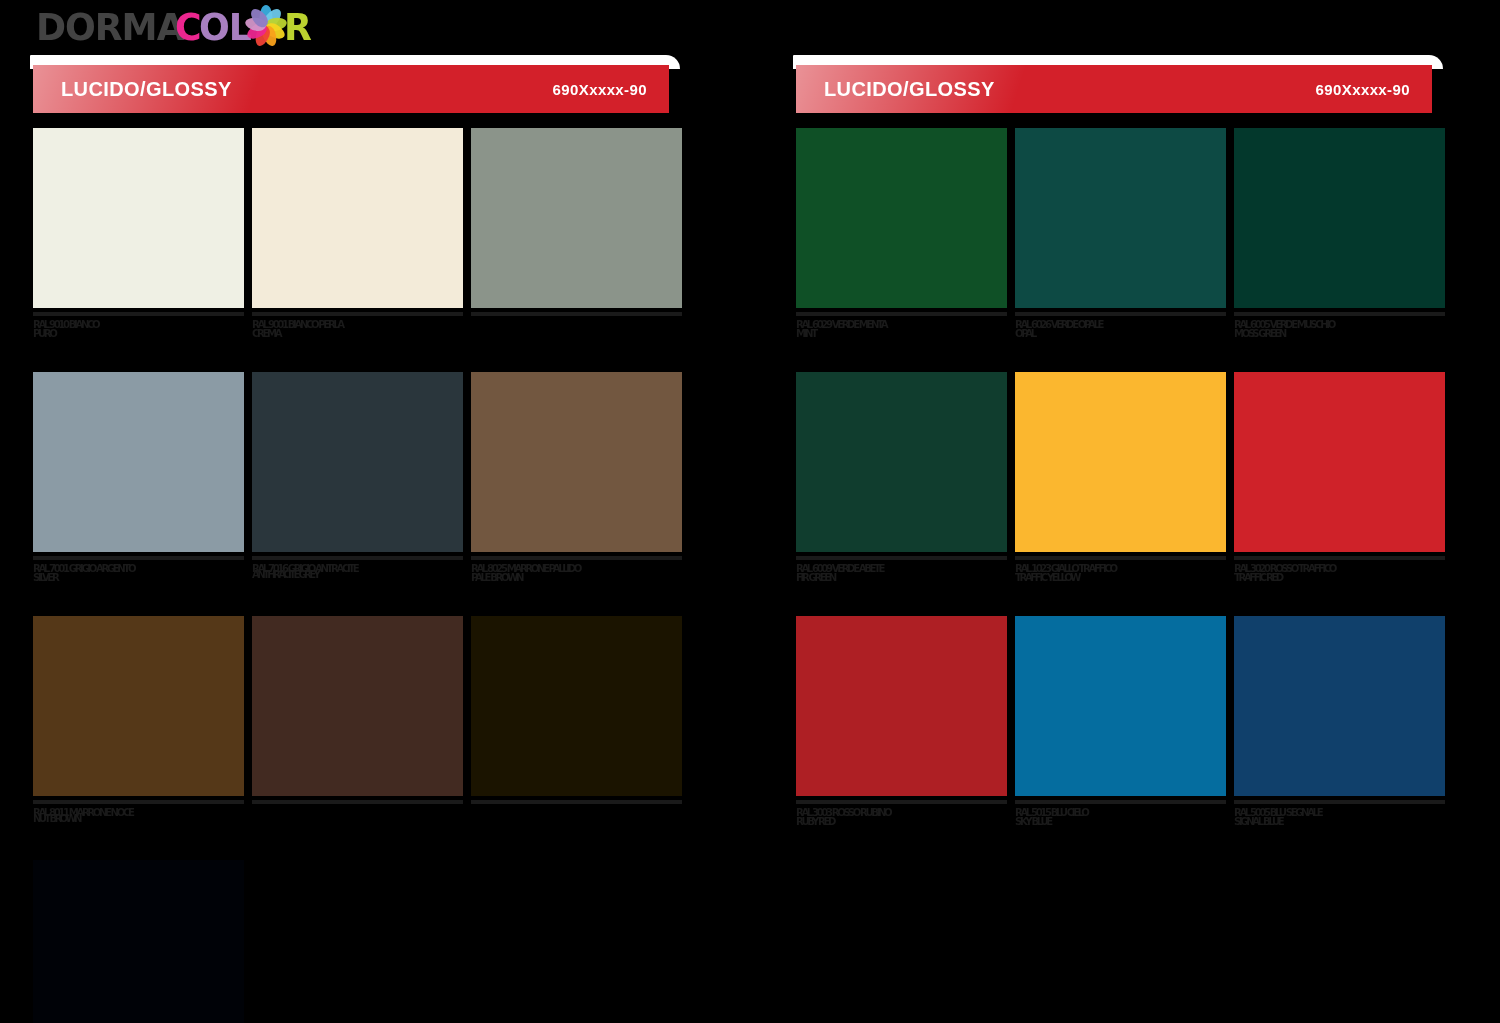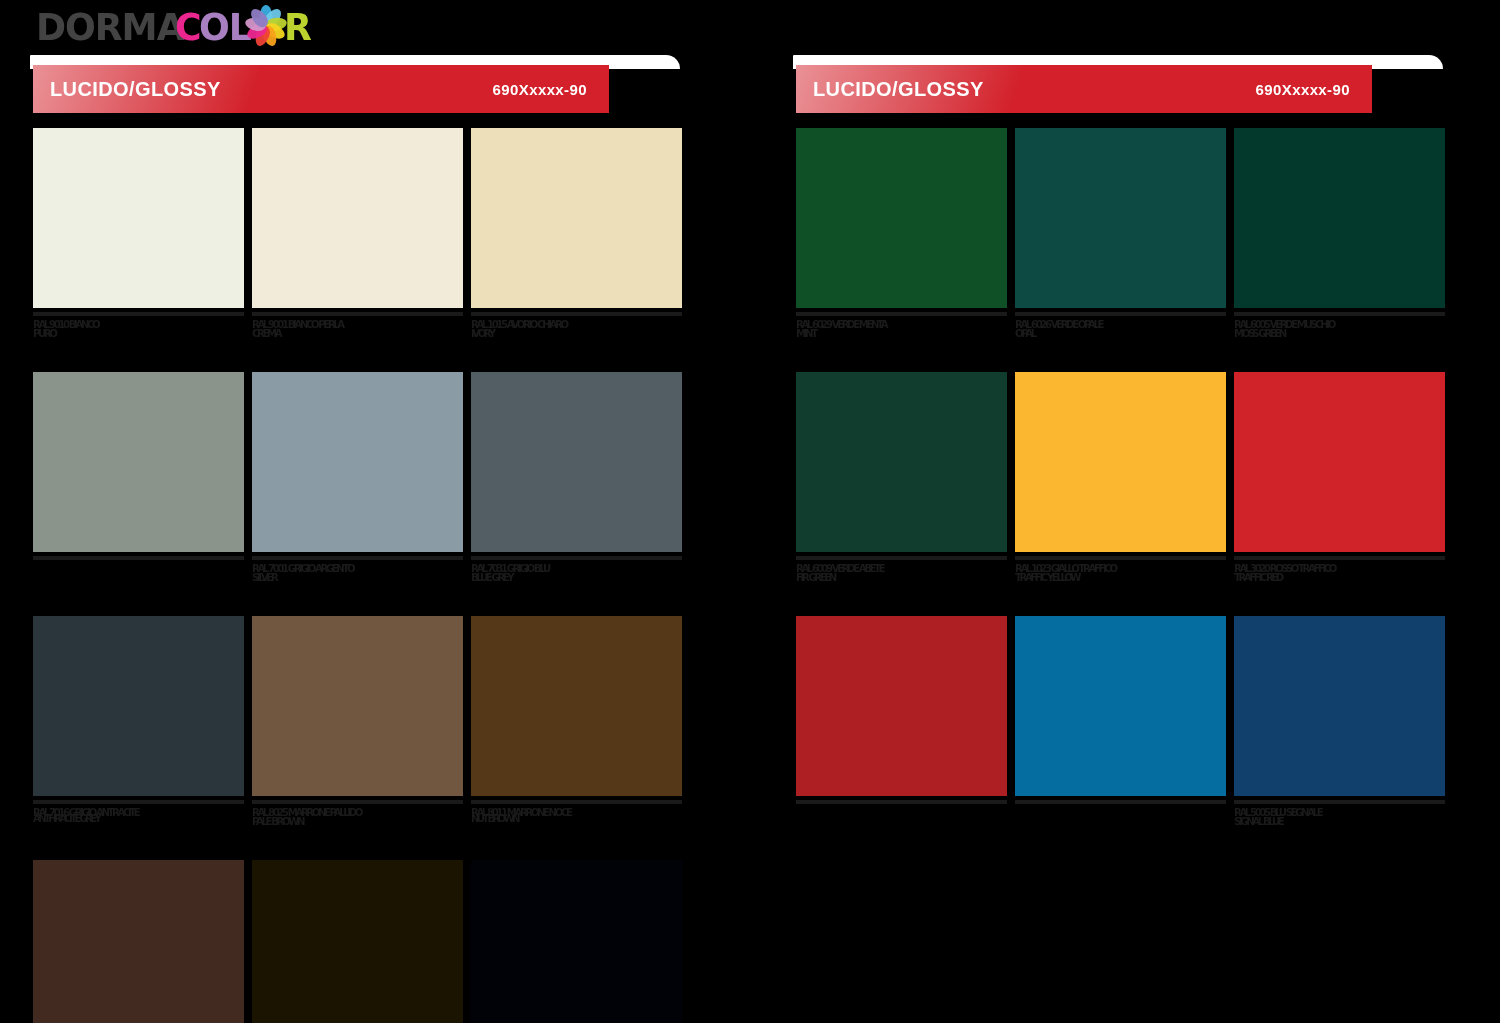--- a/index.html
+++ b/index.html
@@ -55,26 +55,26 @@
 
   
   .banner-wrap{position:absolute;top:55px;left:0;width:680px;height:60px;}
   .banner-gloss{
     position:absolute;left:10px;top:0;width:650px;height:14px;
     background:#ffffff;
     border-radius:3px 40px 0 0;
   }
   .banner{
     position:absolute;left:13px;top:10px;
-    width:576px;height:48px;
+    width:636px;height:48px;
     background:#d3202a;
     display:flex;align-items:center;
     justify-content:space-between;
     box-sizing:border-box;
-    padding:0 22px 0 17px;
+    padding:0 22px 0 28px;
     overflow:hidden;
   }
   .banner::before{
     content:"";
     position:absolute;left:-10px;top:-30px;
     width:330px;height:90px;
     background:linear-gradient(115deg, rgba(255,255,255,.55) 0%, rgba(255,255,255,.28) 35%, rgba(255,255,255,0) 70%);
     transform:rotate(-7deg);
     pointer-events:none;
   }
@@ -171,45 +171,29 @@
       </div>
       <div class="cell">
         <div class="chip" style="background: rgb(243, 235, 217);"></div>
         <div class="rule"></div>
         <div class="cap">
           <div class="cap-line cap-l1">RAL 9001 BIANCO PERLA</div>
           <div class="cap-line cap-l2">CREMA</div>
         </div>
       </div>
       <div class="cell">
-        <div class="chip" style="background: rgb(238, 223, 187);"></div>
-        <div class="rule"></div>
-        <div class="cap">
-          <div class="cap-line cap-l1">RAL 1015 AVORIO CHIARO</div>
-          <div class="cap-line cap-l2">IVORY</div>
-        </div>
-      </div>
-      <div class="cell">
         <div class="chip" style="background: rgb(139, 148, 138);"></div>
         <div class="rule"></div>
       </div>
       <div class="cell">
         <div class="chip" style="background: rgb(139, 155, 165);"></div>
         <div class="rule"></div>
         <div class="cap">
           <div class="cap-line cap-l1">RAL 7001 GRIGIO ARGENTO</div>
           <div class="cap-line cap-l2">SILVER</div>
-        </div>
-      </div>
-      <div class="cell">
-        <div class="chip" style="background: rgb(83, 94, 100);"></div>
-        <div class="rule"></div>
-        <div class="cap">
-          <div class="cap-line cap-l1">RAL 7031 GRIGIO BLU</div>
-          <div class="cap-line cap-l2">BLUE GREY</div>
         </div>
       </div>
       <div class="cell">
         <div class="chip" style="background: rgb(42, 54, 60);"></div>
         <div class="rule"></div>
         <div class="cap">
           <div class="cap-line cap-l1">RAL 7016 GRIGIO ANTRACITE</div>
           <div class="cap-line cap-l3">ANTHRACITE GREY</div>
         </div>
       </div>
@@ -297,24 +281,32 @@
         <div class="chip" style="background: rgb(207, 34, 41);"></div>
         <div class="rule"></div>
         <div class="cap">
           <div class="cap-line cap-l1">RAL 3020 ROSSO TRAFFICO</div>
           <div class="cap-line cap-l2">TRAFFIC RED</div>
         </div>
       </div>
       <div class="cell">
         <div class="chip" style="background: rgb(174, 31, 36);"></div>
         <div class="rule"></div>
+        <div class="cap">
+          <div class="cap-line cap-l1">RAL 3003 ROSSO RUBINO</div>
+          <div class="cap-line cap-l2">RUBY RED</div>
+        </div>
       </div>
       <div class="cell">
         <div class="chip" style="background: rgb(5, 109, 159);"></div>
         <div class="rule"></div>
+        <div class="cap">
+          <div class="cap-line cap-l1">RAL 5015 BLU CIELO</div>
+          <div class="cap-line cap-l2">SKY BLUE</div>
+        </div>
       </div>
       <div class="cell">
         <div class="chip" style="background: rgb(16, 64, 107);"></div>
         <div class="rule"></div>
         <div class="cap">
           <div class="cap-line cap-l1">RAL 5005 BLU SEGNALE</div>
           <div class="cap-line cap-l2">SIGNAL BLUE</div>
         </div>
       </div>
     </div>

